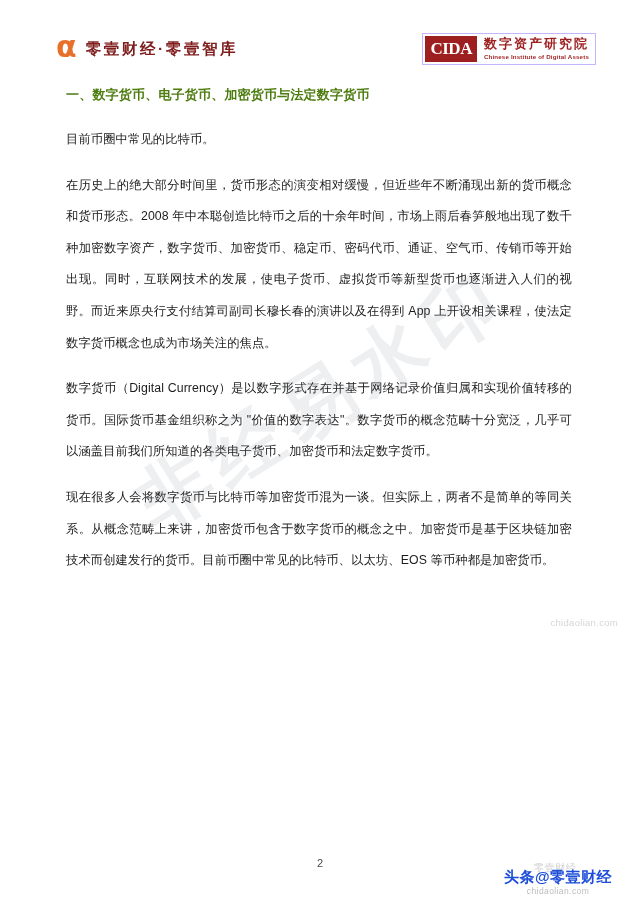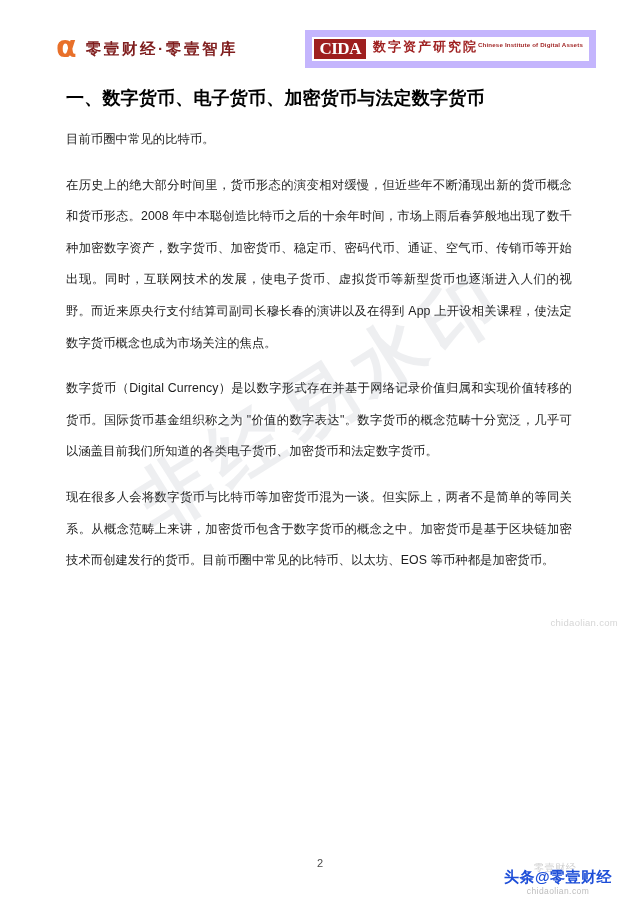--- a/index.html
+++ b/index.html
@@ -47,40 +47,40 @@
     font-size:15.5px;
     font-weight:700;
     color:#7f1d1d;
     letter-spacing:2.6px;
     white-space:nowrap;
   }
 
   .brand-right{
     display:flex;
     align-items:stretch;
-    border:7px solid #c4b5fd;
+    border:1px solid #c4b5fd;
     padding:2px;
     background:#ffffff;
   }
   .cida-box{
     background:#9e1f1f;
     color:#ffffff;
     font-family:"Liberation Serif","DejaVu Serif",serif;
     font-weight:700;
     font-size:17px;
     letter-spacing:-0.5px;
     padding:1px 5px 2px 5px;
     display:flex;
     align-items:center;
     line-height:1;
   }
   .cida-text{
     padding:1px 4px 1px 7px;
     display:flex;
-    flex-direction:row;
+    flex-direction:column;
     justify-content:center;
   }
   .cida-cn{
     font-size:13px;
     font-weight:700;
     color:#9e1f1f;
     letter-spacing:2px;
     line-height:1.15;
     white-space:nowrap;
   }
@@ -91,23 +91,23 @@
     letter-spacing:0.15px;
     line-height:1.2;
     white-space:nowrap;
     margin-top:1px;
   }
 
   
   .section-heading{
     position:absolute;
     top:86px;left:66px;
-    font-size:18px;
-    font-weight:700;
-    color:#000000;
+    font-size:13px;
+    font-weight:700;
+    color:#4d7c0f;
     letter-spacing:0.2px;
     white-space:nowrap;
   }
 
   
   .body-col{
     position:absolute;
     top:124px;
     left:66px;
     width:506px;

